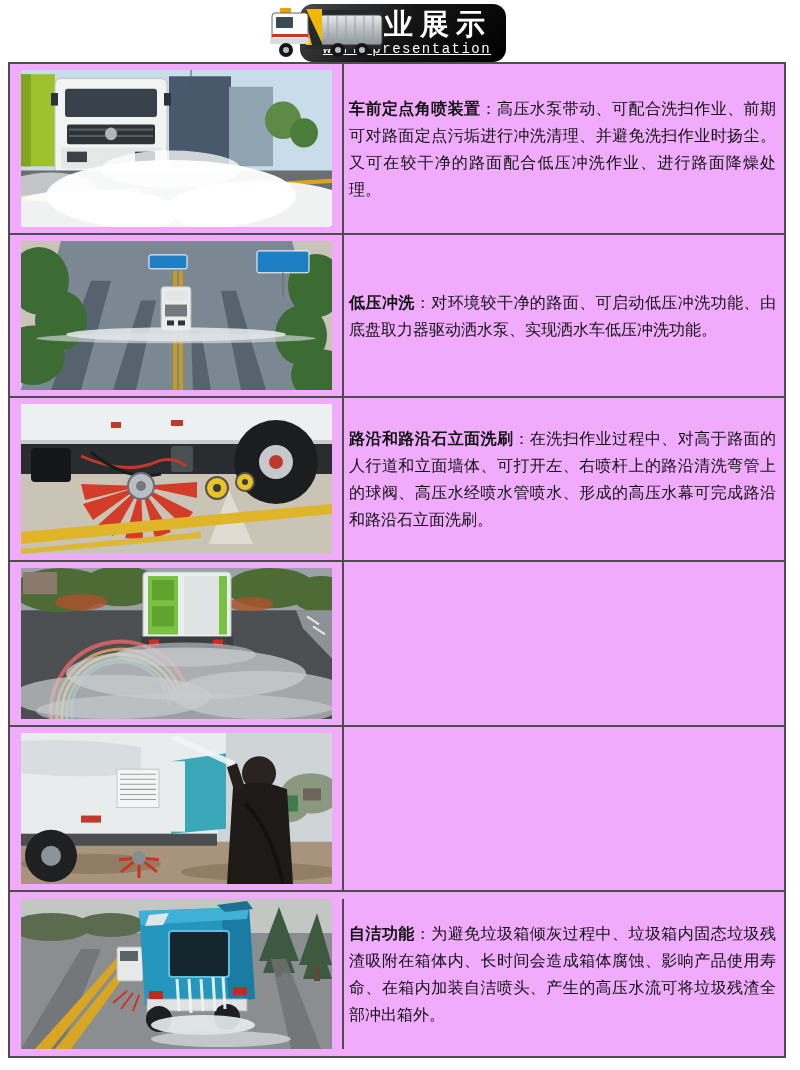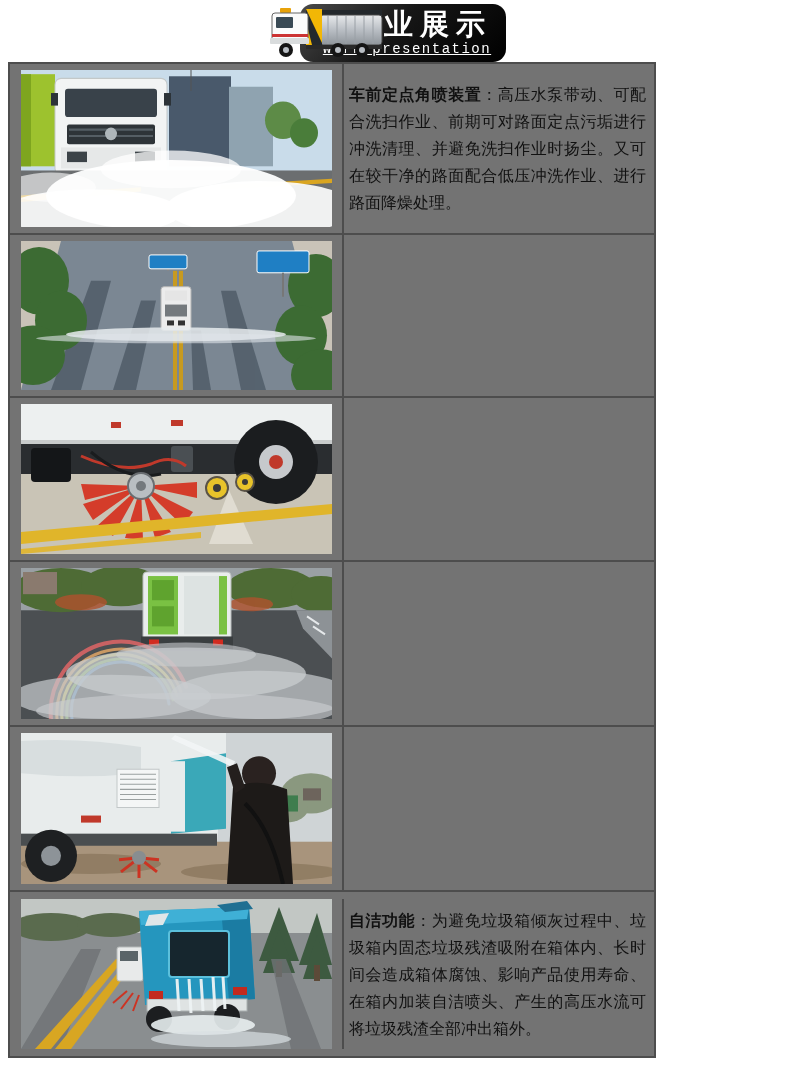--- a/index.html
+++ b/index.html
@@ -20,22 +20,22 @@
   }
   .banner .subtitle{
     color:#fff;font-family:"Liberation Mono","DejaVu Sans Mono",monospace;
     font-size:14px;letter-spacing:1.5px;text-decoration:underline;white-space:nowrap;
     margin-top:2px;margin-left:-26px;
   }
   .truck-icon{position:absolute;left:266px;top:3px;z-index:2;}
 
   
   .work-table{
-    position:absolute;top:62px;left:8px;width:648px;
-    border:2px solid #4d4d4d;background:#737373;
+    position:absolute;top:62px;left:8px;width:778px;
+    border:2px solid #4d4d4d;background:#f0abfc;
   }
   .row{display:flex;border-bottom:2px solid #4d4d4d;}
   .row:last-child{border-bottom:none;align-items:center;}
   .cell-img{
     width:334px;flex:0 0 334px;border-right:2px solid #4d4d4d;
     display:flex;align-items:center;justify-content:center;
   }
   .cell-img svg{display:block;}
   .cell-text{
     flex:1;display:flex;align-items:center;
@@ -157,20 +157,23 @@
           <rect x="158" y="30" width="4" height="120" fill="#c79a20"></rect>
           <rect x="140" y="46" width="30" height="44" rx="3" fill="#ececec" stroke="#b5b5b5"></rect>
           <rect x="144" y="50" width="22" height="10" fill="#e5e5e5"></rect>
           <rect x="144" y="64" width="22" height="12" fill="#74797d"></rect>
           <rect x="146" y="80" width="7" height="5" fill="#333"></rect>
             <rect x="157" y="80" width="7" height="5" fill="#333"></rect>
           <ellipse cx="155" cy="94" rx="110" ry="7" fill="#e8ecef" opacity="0.85"></ellipse>
           <ellipse cx="155" cy="98" rx="140" ry="5" fill="#dfe5e9" opacity="0.6"></ellipse>
         </svg>
       </div>
+      <div class="cell-text">
+        <p><span class="lead">低压冲洗</span><span>：对环境较干净的路面、可启动低压冲洗功能、由底盘取力器驱动洒水泵、实现洒水车低压冲洗功能。</span></p>
+      </div>
     </div>
 
     <div class="row" style="height:164px">
       <div class="cell-img">
         <svg width="311" height="150" viewBox="0 0 311 150" preserveAspectRatio="none">
           <rect width="311" height="150" fill="#c9c4b6"></rect>
           <rect x="0" y="0" width="311" height="40" fill="#edf0f0"></rect>
           <rect x="0" y="36" width="311" height="6" fill="#c9cccc"></rect>
           <rect x="0" y="40" width="311" height="30" fill="#2a2d30"></rect>
           <rect x="10" y="44" width="40" height="34" rx="4" fill="#141618"></rect>
@@ -197,20 +200,23 @@
           </g>
           <circle cx="196" cy="84" r="11" fill="#e8c32a" stroke="#5a5346" stroke-width="2"></circle>
             <circle cx="196" cy="84" r="4" fill="#3a3a3a"></circle>
           <circle cx="224" cy="78" r="9" fill="#e8c32a" stroke="#5a5346" stroke-width="2"></circle>
             <circle cx="224" cy="78" r="3" fill="#3a3a3a"></circle>
           <polygon points="208,86 188,140 232,140" fill="#e7e4da" opacity="0.75"></polygon>
           <polygon points="0,128 311,100 311,110 0,140" fill="#e0b52a"></polygon>
           <polygon points="0,145 180,128 180,134 0,150" fill="#e0b52a" opacity="0.9"></polygon>
         </svg>
       </div>
+      <div class="cell-text">
+        <p><span class="lead">路沿和路沿石立面洗刷</span><span>：在洗扫作业过程中、对高于路面的人行道和立面墙体、可打开左、右喷杆上的路沿清洗弯管上的球阀、高压水经喷水管喷水、形成的高压水幕可完成路沿和路沿石立面洗刷。</span></p>
+      </div>
     </div>
 
     <div class="row" style="height:165px">
       <div class="cell-img">
         <svg width="311" height="151" viewBox="0 0 311 150" preserveAspectRatio="none">
           <rect width="311" height="150" fill="#4b4f52"></rect>
           <rect x="0" y="0" width="311" height="42" fill="#9aa0a4"></rect>
           <g fill="#4e6b35">
             <ellipse cx="40" cy="22" rx="48" ry="22"></ellipse>
               <ellipse cx="100" cy="18" rx="40" ry="20"></ellipse>

